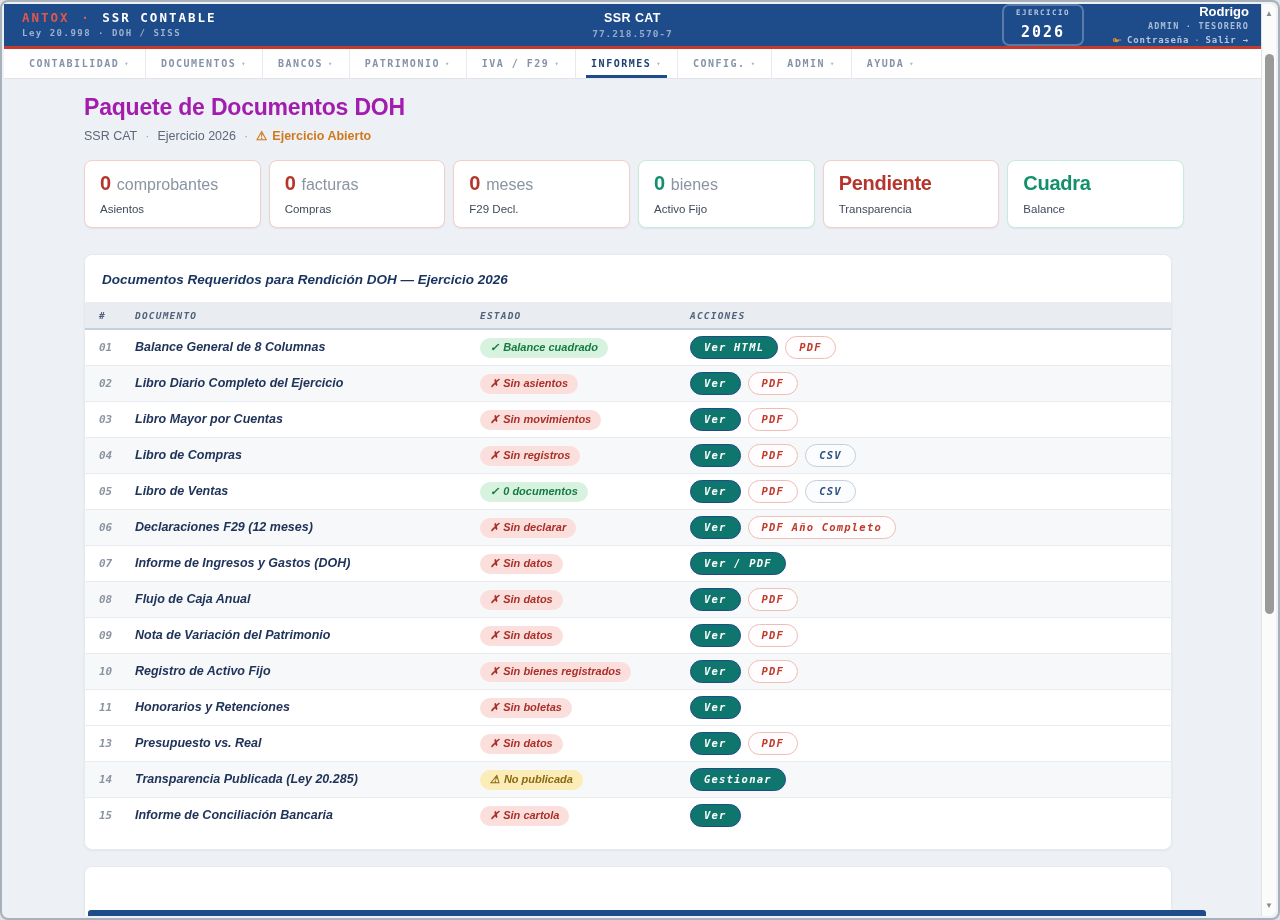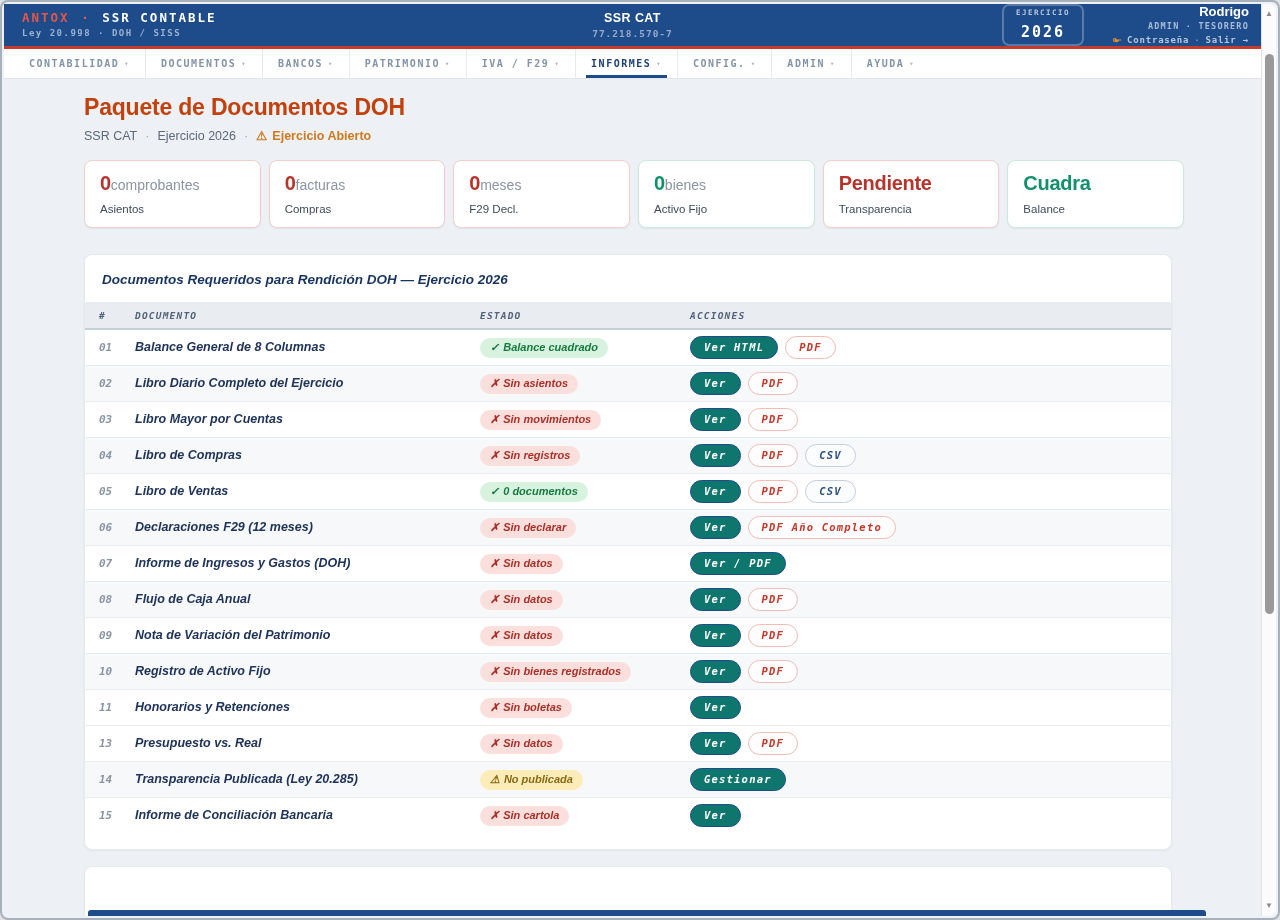--- a/index.html
+++ b/index.html
@@ -33,34 +33,34 @@
   
   .navbar { height:30px; background:#fff; border-bottom:1px solid #e1e5ea; display:flex; align-items:stretch; padding-left:10px; flex:0 0 auto; }
   .nav-item { display:flex; align-items:center; gap:5px; padding:0 15px; font-family:"DejaVu Sans Mono", monospace; font-size:10px; font-weight:bold; letter-spacing:1.5px; color:#8593a8; cursor:pointer; border-left:1px solid #e6eaef; position:relative; }
   .nav-item:first-child { border-left:none; }
   .nav-item .caret { font-size:7px; color:#aab7c8; }
   .nav-item.active { color:#1d3f73; }
   .nav-item.active::after { content:""; position:absolute; left:10px; right:10px; bottom:0; height:3px; background:#1e4c8a; }
 
   
   .main { flex:1; background:#edf0f4; position:relative; overflow:hidden; padding:15px 0 0 80px; }
-  .page-title { font-size:23px; font-weight:bold; color:#c2410c; letter-spacing:-.2px; }
+  .page-title { font-size:23px; font-weight:bold; color:#a21caf; letter-spacing:-.2px; }
   .page-subtitle { margin-top:7px; font-size:12.5px; color:#5d6878; display:flex; align-items:center; gap:8px; }
   .page-subtitle .ssep { color:#9aa3ae; }
   .page-subtitle .warn-status { color:#cf7a1f; font-weight:bold; display:flex; gap:5px; align-items:center; }
 
   .cards-row { margin-top:17px; display:flex; gap:8px; width:1100px; }
   .sum-card { flex:1; background:#fff; border-radius:8px; padding:11px 15px 12px; box-shadow:0 1px 2px rgba(20,40,80,.06); }
   .sum-card.tone-red { border:1px solid #f2cfca; }
   .sum-card.tone-green { border:1px solid #c8ead8; }
   .val-line { display:flex; align-items:baseline; }
   .card-value { font-size:20px; font-weight:bold; letter-spacing:-.3px; }
   .tone-red .card-value { color:#b5352c; }
   .tone-green .card-value { color:#12906b; }
-  .card-unit { font-size:14px; color:#8a94a2; }
+  .card-unit { font-size:16px; color:#8a94a2; margin-left:6px; }
   .card-label { font-size:11.5px; color:#3f4a5a; margin-top:8px; }
 
   .panel { margin-top:26px; width:1088px; background:#fff; border:1px solid #e6eaef; border-radius:8px; box-shadow:0 1px 3px rgba(20,40,80,.05); padding:17px 0 16px;font-style:italic; }
   .panel-title { padding:0 17px; font-size:13.5px; font-weight:bold; color:#17335f; }
   table { width:100%; border-collapse:collapse; margin-top:15px; table-layout:fixed; }
   thead th { background:#e9edf2; font-family:"DejaVu Sans Mono", monospace; font-size:9.5px; font-weight:bold; letter-spacing:1.2px; color:#51627a; text-align:left; height:27px; border-bottom:2px solid #c6d0db; }
   th.col-num { width:50px; padding-left:14px; }
   th.col-doc { width:345px; }
   th.col-status { width:210px; }
   tbody td { height:36px; vertical-align:middle; border-bottom:1px solid #e8ecf1; }

